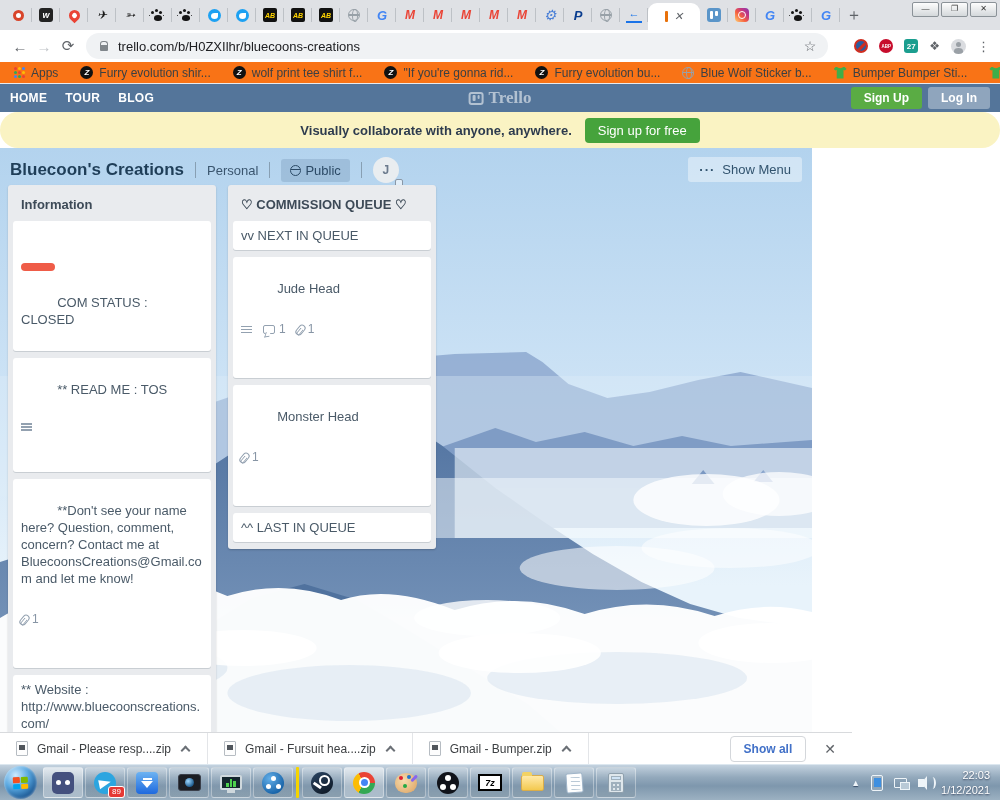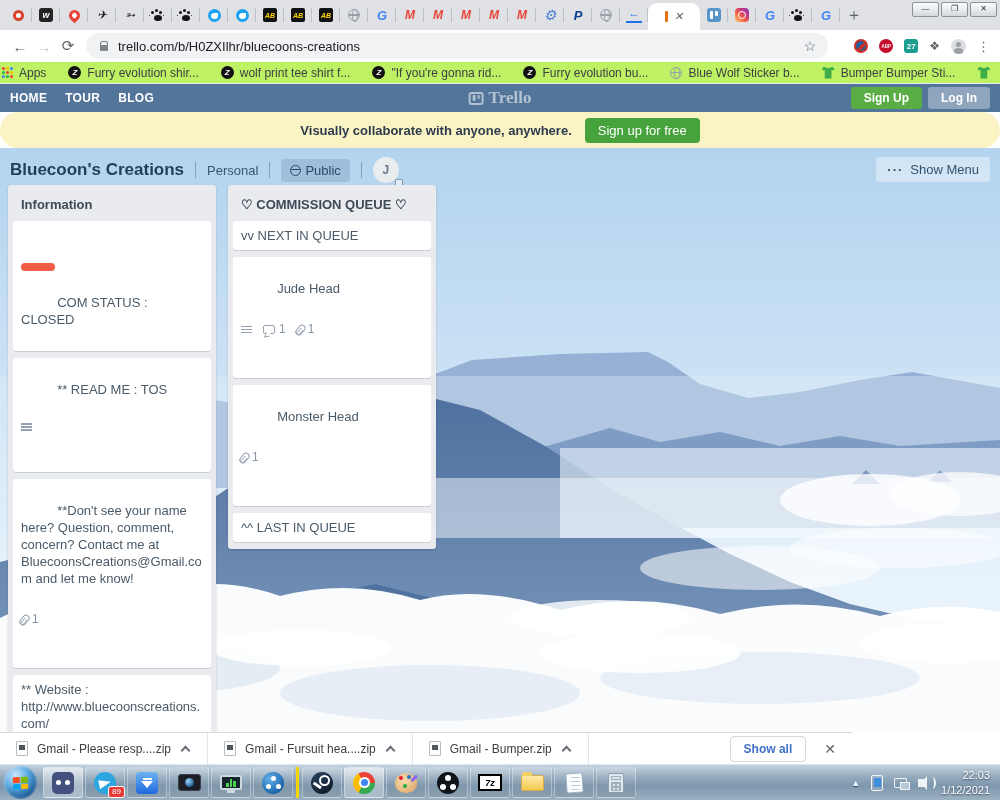--- a/index.html
+++ b/index.html
@@ -60,21 +60,21 @@
   .x-ublock::after { content:""; position:absolute; left:-2px; top:4px; width:16px; height:2.5px; background:#cf2e20; transform:rotate(-45deg); }
   .x-abp { width:14px; height:14px; border-radius:50%; background:#c70d2c; color:#fff; font-size:4.5px; font-weight:700; display:flex; align-items:center; justify-content:center; }
   .x-27 { width:14px; height:14px; border-radius:3px; background:#1b9e8f; color:#fff; font-size:8px; font-weight:700; display:flex; align-items:center; justify-content:center; }
   .x-puzzle { color:#5f6368; font-size:12px; }
   .x-avatar { width:15px; height:15px; border-radius:50%; background:#dadce0; position:relative; overflow:hidden; }
   .x-avatar::before { content:""; position:absolute; width:5px; height:5px; border-radius:50%; background:#9aa0a6; top:3px; left:5px; }
   .x-avatar::after { content:""; position:absolute; width:9px; height:6px; border-radius:50% 50% 0 0; background:#9aa0a6; top:9px; left:3px; }
   .x-kebab { color:#5f6368; font-size:13px; letter-spacing:0; }
 
   
-  .bookmarks { position:absolute; top:62px; left:0; width:1000px; height:22px; background:#bef264; border-bottom:1px solid #e8eaed; display:flex; align-items:center; padding:0 2px; font-size:12px; color:#3c4043; }
+  .bookmarks { position:absolute; top:62px; left:0; width:1000px; height:22px; background:#f97316; border-bottom:1px solid #e8eaed; display:flex; align-items:center; padding:0 14px; font-size:12px; color:#3c4043; }
   .bm { display:flex; align-items:center; gap:6px; margin-right:22px; white-space:nowrap; }
   .b-apps { width:11px; height:11px; position:relative; }
   .b-apps::before { content:""; position:absolute; width:3px; height:3px; border-radius:50%; background:#ea4335; top:0; left:0;
     box-shadow:4px 0 0 #fbbc05, 8px 0 0 #4285f4, 0 4px 0 #34a853, 4px 4px 0 #ea4335, 8px 4px 0 #fbbc05, 0 8px 0 #4285f4, 4px 8px 0 #34a853, 8px 8px 0 #ea4335; }
   .b-zazzle { width:13px; height:13px; border-radius:50%; background:#111; color:#fff; font-size:8px; font-weight:700; display:flex; align-items:center; justify-content:center; }
   .b-shirt { width:13px; height:12px; background:#3fae49; clip-path:polygon(20% 0,35% 10%,50% 14%,65% 10%,80% 0,100% 20%,86% 34%,76% 27%,76% 100%,24% 100%,24% 27%,14% 34%,0 20%); }
   .bm-sep { width:1px; height:14px; background:#dadce0; margin-right:10px; }
 
   
   .tnav { position:absolute; top:84px; left:0; width:1000px; height:28px; background:#54759a; display:flex; align-items:center; padding:0 10px; }
@@ -88,21 +88,21 @@
   .tnav-right { margin-left:auto; display:flex; gap:6px; }
   .btn-signup { background:#5aac44; color:#fff; font-size:12px; font-weight:700; padding:4px 13px; border-radius:3px; }
   .btn-login { background:rgba(255,255,255,.35); color:#fff; font-size:12px; font-weight:700; padding:4px 13px; border-radius:3px; }
 
   
   .banner { position:absolute; top:112px; left:0; width:1000px; height:36px; background:#faf3c3; display:flex; align-items:center; justify-content:center; gap:13px;border-radius:18px; }
   .banner-text { font-size:13px; font-weight:700; color:#2d3b4e; }
   .banner-cta { background:#46a33c; color:#fff; font-size:13px; padding:5px 13px; border-radius:4px; }
 
   
-  .board { position:absolute; top:148px; left:0; width:1000px; height:584px; overflow:hidden; }
+  .board { position:absolute; top:148px; left:0; width:812px; height:584px; overflow:hidden; }
   .board-bg { position:absolute; inset:0; width:100%; height:100%; }
   .board-header { position:absolute; top:9px; left:10px; display:flex; align-items:center; gap:11px; }
   .board-title { font-size:17px; font-weight:700; color:#1f3e58; }
   .bh-sep { width:1px; height:16px; background:rgba(0,0,0,.25); }
   .bh-text { font-size:13px; color:#3a556e; }
   .public-chip { display:flex; align-items:center; gap:4px; background:rgba(130,165,195,.45); border-radius:3px; padding:4px 9px; font-size:13px; color:#2c4a66; }
   .globe-sm { width:11px; height:11px; border:1.5px solid #2c4a66; border-radius:50%; position:relative; }
   .globe-sm::before { content:""; position:absolute; left:0; right:0; top:3.2px; height:1.4px; background:#2c4a66; }
   .avatar { width:26px; height:26px; border-radius:50%; background:#e9edf0; color:#6b7a8d; font-weight:700; font-size:12px; display:flex; align-items:center; justify-content:center; position:relative; }
   .avatar-mini { position:absolute; right:-4px; bottom:-4px; width:8px; height:8px; border:1.2px solid #8a97a6; border-radius:2px; background:rgba(255,255,255,.6); }

